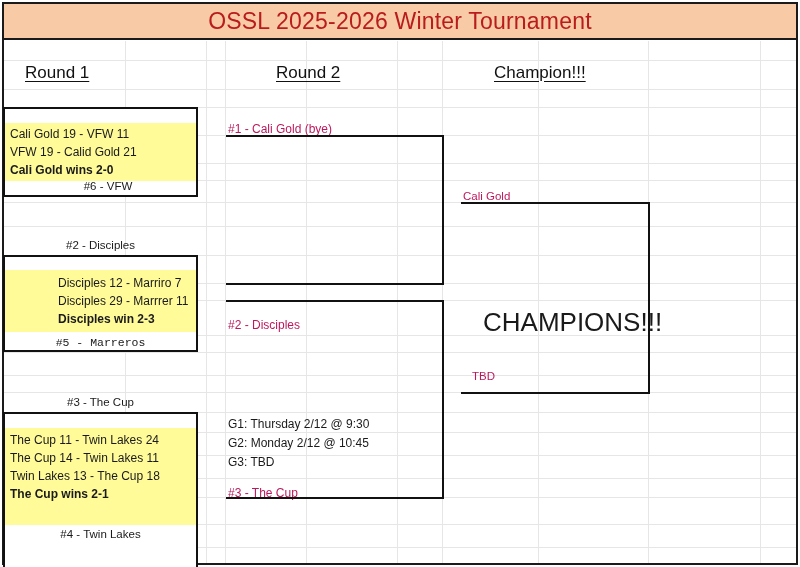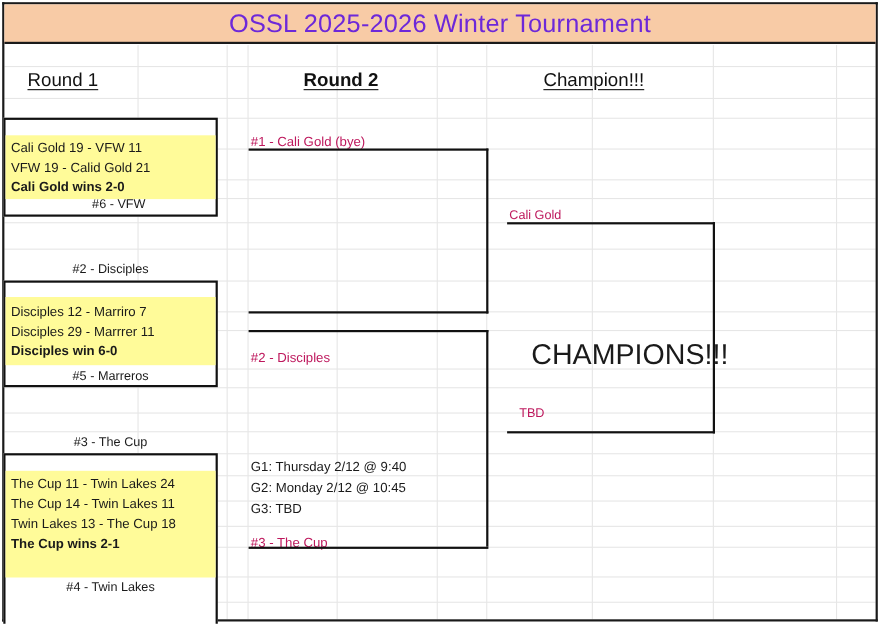--- a/index.html
+++ b/index.html
@@ -28,21 +28,21 @@
 
   
   #title-bar{
     position:absolute;left:4px;top:4px;width:792px;height:36px;
     background:#f8cba6;
     border-bottom:2px solid #1a1a1a;
     display:flex;align-items:center;justify-content:center;
     box-sizing:border-box;
   }
   #title-bar .t{
-    font-size:23px;color:#6d28d9;letter-spacing:.2px;white-space:nowrap;
+    font-size:23px;color:#b91c1c;letter-spacing:.2px;white-space:nowrap;
   }
 
   
   .round-head{
     position:absolute;font-size:17px;color:#111;
     text-decoration:underline;text-underline-offset:3px;white-space:nowrap;
   }
 
   
   .seed{
@@ -132,48 +132,48 @@
   <div class="frame-top"></div>
   <div class="frame-bot"></div>
   <div class="frame-left"></div>
   <div class="frame-right"></div>
 
   <div id="title-bar">
     <span class="t">OSSL 2025-2026 Winter Tournament</span>
   </div>
 
   <div class="round-head" style="left:25px;top:63px;">Round 1</div>
-  <div class="round-head" style="left:276px;top:63px;font-weight:bold;">Round 2</div>
+  <div class="round-head" style="left:276px;top:63px;">Round 2</div>
   <div class="round-head" style="left:494px;top:63px;">Champion!!!</div>
 
   <div class="seed" style="left:3px;top:80px;width:195px;margin-top:35px;">#1 - Cali Gold</div>
 
   <div class="r1box" style="top:107px;height:90px;">
     <div class="yellow" style="top:14px;height:58px;"></div>
     <div class="lines" style="top:16px;">
       <div class="ln">Cali Gold 19  -  VFW 11</div>
       <div class="ln">VFW 19 - Calid Gold 21</div>
       <div class="ln win">Cali Gold wins 2-0</div>
     </div>
   </div>
 
   <div class="seed" style="left:3px;top:180px;width:210px;">#6 - VFW</div>
 
   <div class="seed" style="left:3px;top:239px;width:195px;">#2 - Disciples</div>
 
   <div class="r1box" style="top:255px;height:97px;">
     <div class="yellow" style="top:13px;height:62px;"></div>
-    <div class="lines" style="top:17px;">
+    <div class="lines" style="top:17px;margin-left:48px;">
       <div class="ln">Disciples 12  -  Marriro 7</div>
       <div class="ln">Disciples 29 - Marrrer 11</div>
-      <div class="ln win">Disciples win 6-0</div>
+      <div class="ln win">Disciples win 2-3</div>
     </div>
   </div>
 
-  <div class="seed" style="left:3px;top:336px;width:195px;">#5 - Marreros</div>
+  <div class="seed" style="left:3px;top:336px;width:195px;font-family:Liberation Mono, monospace;">#5 - Marreros</div>
 
   <div class="seed" style="left:3px;top:396px;width:195px;">#3 - The Cup</div>
 
   <div class="r1box" style="top:412px;height:165px;">
     <div class="yellow" style="top:14px;height:97px;"></div>
     <div class="lines" style="top:17px;">
       <div class="ln">The Cup 11  -  Twin Lakes 24</div>
       <div class="ln">The Cup 14  - Twin Lakes 11</div>
       <div class="ln">Twin Lakes 13 - The Cup 18</div>
       <div class="ln win">The Cup wins 2-1</div>
@@ -188,21 +188,21 @@
   <div class="bl-h" style="left:226px;top:283px;width:218px;"></div>
 
   <div class="bl-h" style="left:226px;top:300px;width:218px;"></div>
 
   <div class="slot" style="left:228px;top:318px;">#2 - Disciples</div>
   <div class="bl-v" style="left:442px;top:300px;height:197px;"></div>
   <div class="slot" style="left:228px;top:486px;">#3 - The Cup</div>
   <div class="bl-h" style="left:226px;top:497px;width:218px;"></div>
 
   <div id="schedule">
-    <div class="srow">G1:  Thursday 2/12 @ 9:40</div>
+    <div class="srow">G1:  Thursday 2/12 @ 9:30</div>
     <div class="srow">G2:  Monday 2/12 @ 10:45</div>
     <div class="srow">G3:  TBD</div>
   </div>
 
   <div class="slot small" style="left:463px;top:190px;">Cali Gold</div>
   <div class="bl-h" style="left:461px;top:202px;width:189px;"></div>
   <div class="bl-v" style="left:648px;top:202px;height:192px;"></div>
   <div class="bl-h" style="left:461px;top:392px;width:189px;"></div>
   <div class="slot small" style="left:472px;top:370px;text-align:right;">TBD</div>
 

